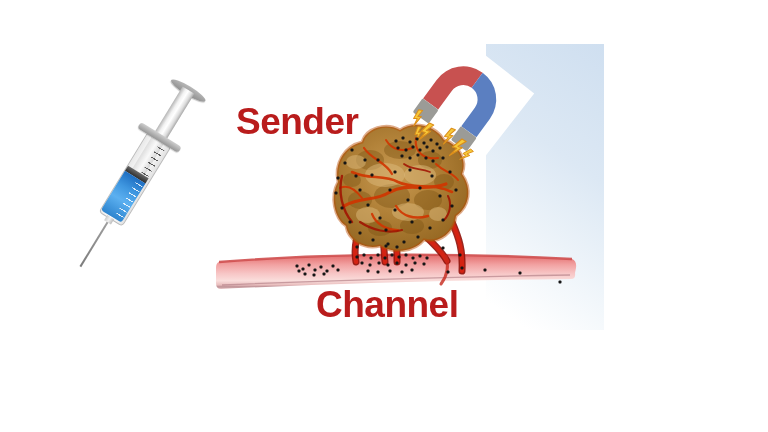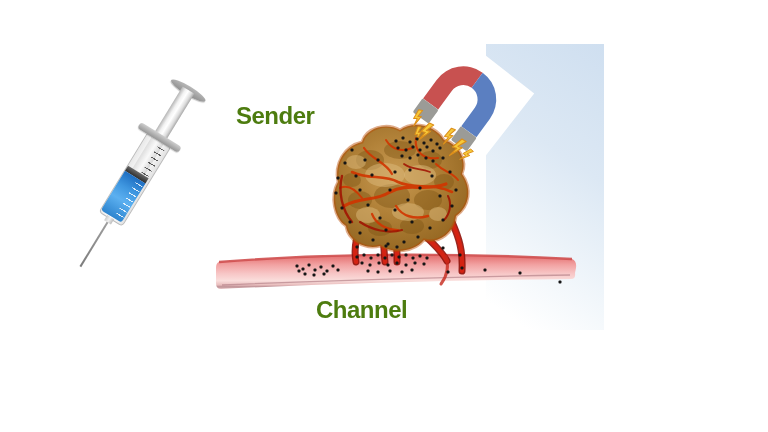--- a/index.html
+++ b/index.html
@@ -3,25 +3,25 @@
 <meta charset="utf-8">
 <style>
   html,body{margin:0;padding:0;}
   .page{position:relative;width:768px;height:432px;background:#ffffff;overflow:hidden;
         font-family:"Liberation Sans",sans-serif;}
   .bg-grad{position:absolute;left:486px;top:44px;width:118px;height:286px;
         background:linear-gradient(215deg,#cfdff0 0%,#dce8f4 38%,#f2f7fb 72%,#ffffff 92%);}
   .magnet-halo{position:absolute;left:402px;top:48px;width:110px;height:110px;background:#ffffff;
         transform:rotate(38deg);}
   .scene{position:absolute;left:0;top:0;}
-  .label{position:absolute;font-weight:700;font-size:24px;line-height:1.05;color:#4d7c0f;
+  .label{position:absolute;font-weight:700;font-size:37px;line-height:1.05;color:#b91c1c;
         letter-spacing:-0.5px;white-space:nowrap;}
   .sender-label{left:236px;top:103px;}
   .receiver-label{left:476px;top:148px;}
-  .channel-label{left:316px;top:297px;}
+  .channel-label{left:316px;top:286px;}
   
   .syringe{position:absolute;left:160px;top:86px;width:56px;height:215px;
         transform:rotate(31.5deg);transform-origin:28px 5px;}
   .syr-cap{position:absolute;left:8px;top:0;width:40px;height:9px;border-radius:50%;
         background:linear-gradient(180deg,#b9b9b9,#8e8e8e);box-shadow:0 1px 1px rgba(0,0,0,.25);}
   .syr-rod{position:absolute;left:21px;top:4px;width:14px;height:56px;
         background:linear-gradient(90deg,#b5b5b5,#f2f2f2 30%,#ffffff 52%,#dcdcdc 80%,#a8a8a8);}
   .syr-flange{position:absolute;left:4px;top:56px;width:48px;height:7px;border-radius:4px;
         background:linear-gradient(180deg,#cfcfcf,#969696);box-shadow:0 1px 1px rgba(0,0,0,.2);}
   .syr-barrel{position:absolute;left:15px;top:62px;width:26px;height:91px;

